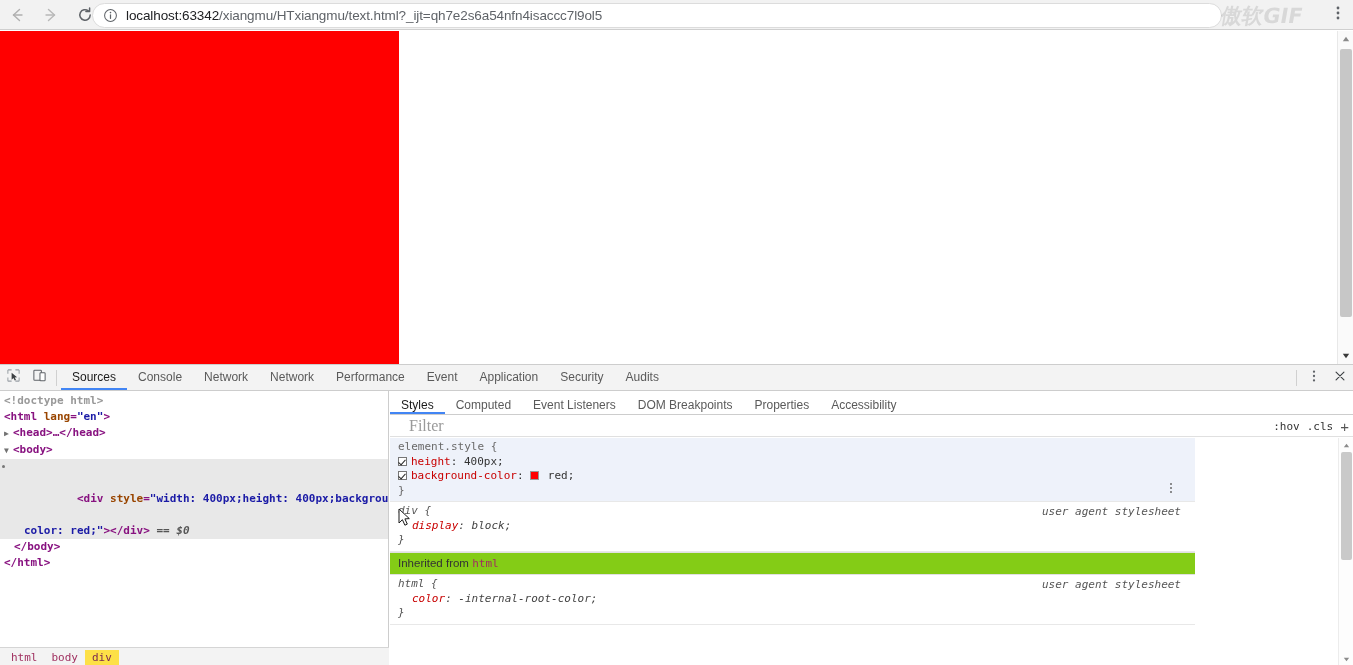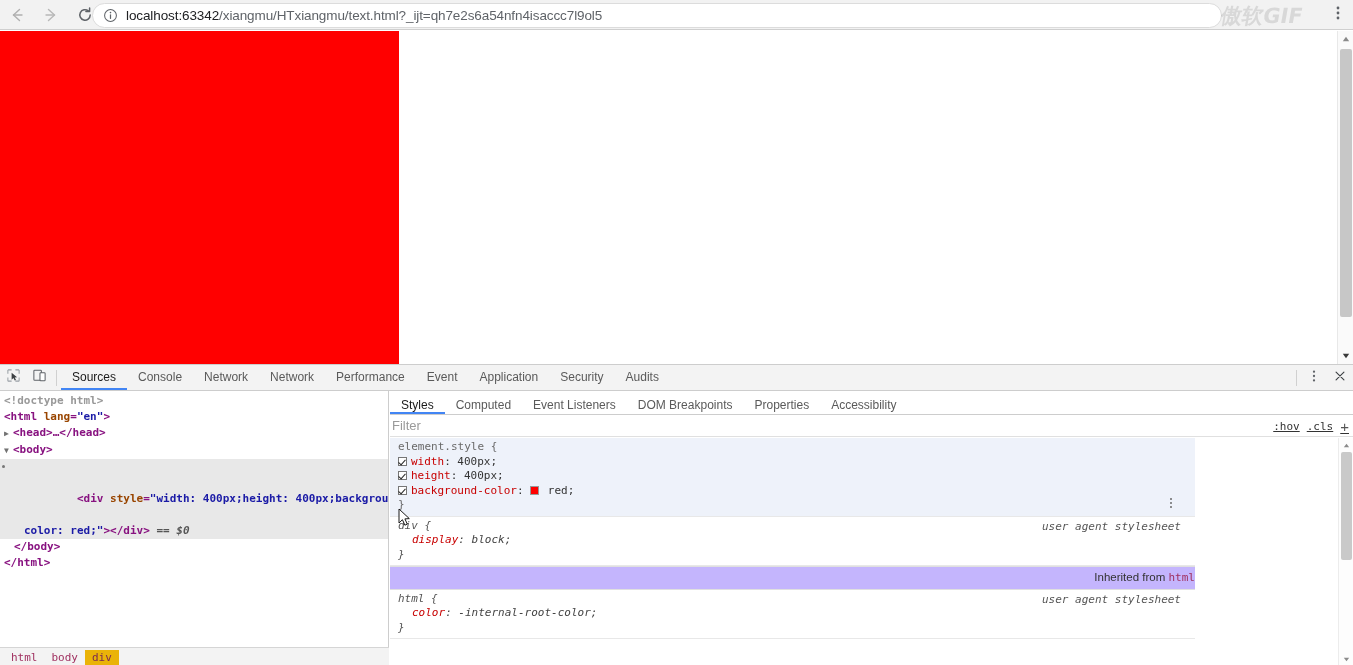--- a/index.html
+++ b/index.html
@@ -190,29 +190,29 @@
   .st-tab.active { color: #1a1a1a; border-bottom: 2px solid #4285f4; }
 
   #filter-row {
     position: relative;
     height: 22px;
     border-bottom: 1px solid #e0e0e0;
     background: #fff;
     display: flex; align-items: center;
   }
   #filter-input {
-    font-size: 13px; color: #9a9a9a;
-    padding-left: 2px;
+    font-size: 16px; color: #9a9a9a;
+    padding-left: 19px;
+    font-family: Liberation Serif, serif;
   }
   #filter-right {
     position: absolute; right: 4px; top: 0; height: 22px;
     display: flex; align-items: center; gap: 7px;
     font-size: 11px; color: #333;
     font-family: "DejaVu Sans Mono", monospace;
-    text-decoration: underline;
   }
   #filter-right .plus { font-size: 15px; color: #555; font-family: "Liberation Sans", sans-serif; }
 
   #rules {
     position: absolute; left: 0; top: 47px;
     width: 805px; height: 228px;
     overflow: hidden;
     font-family: "DejaVu Sans Mono", monospace;
     font-size: 11px;
     line-height: 14.5px;
@@ -263,24 +263,23 @@
     width: 12px; height: 14px;
     display: flex; flex-direction: column; align-items: center; justify-content: center; gap: 2px;
   }
   .rule-dots i { width: 2px; height: 2px; background: #6a6a6a; border-radius: 50%; display:block; }
 
   .inherited-hdr {
     padding: 3px 0 3px 8px;
     font-family: "Liberation Sans", sans-serif;
     font-size: 11.5px;
     color: #333;
-    background: #c4b5fd;
+    background: #84cc16;
     border-bottom: 1px solid #e0e0e0;
     border-top: 1px solid #e0e0e0;
-    text-align: right;
   }
   .inherited-hdr .lnk {
     font-family: "DejaVu Sans Mono", monospace;
     color: #a03060;
     font-size: 11px;
   }
 
   #styles-scrollbar {
     position: absolute; right: 0; top: 47px;
     width: 15px; height: 228px;
@@ -304,21 +303,21 @@
     position: absolute; left: 0; bottom: 0;
     width: 389px; height: 19px;
     background: #f3f3f3;
     border-top: 1px solid #d5d5d5;
     display: flex; align-items: center;
     padding-left: 4px;
     font-family: "DejaVu Sans Mono", monospace;
     font-size: 11px;
   }
   .crumb { padding: 1px 7px; color: #a03060; }
-  .crumb.active { background: #eab308; color: #7c2b50; text-align: center; }
+  .crumb.active { background: #fde047; color: #7c2b50; text-align: center; }
 
   
   #cursor {
     position: absolute; left: 398px; top: 508px;
     width: 14px; height: 20px;
     pointer-events: none;
   }
 </style>
 </head>
 <body>
@@ -520,21 +519,20 @@
           <span>.cls</span>
           <span class="plus">+</span>
         </div>
       </div>
 
       <div id="rules">
 
         <div class="rule element-style">
           <div class="rule-line"><span class="sel-name">element.style {</span></div>
 
-          <div class="rule-line"><span class="chk"></span><span class="prop">width</span><span class="pval">:</span><span class="pval"> 400px;</span></div>
 
           <div class="rule-line"><span class="chk"></span><span class="prop">height</span><span class="pval">:</span><span class="pval"> 400px;</span></div>
 
           <div class="rule-line"><span class="chk"></span><span class="prop">background-color</span><span class="pval">: </span><span class="swatch"></span><span class="pval"> red;</span></div>
 
           <div class="rule-line"><span class="sel-name">}</span></div>
 
           <div class="rule-dots">
               <i></i>
               <i></i>

